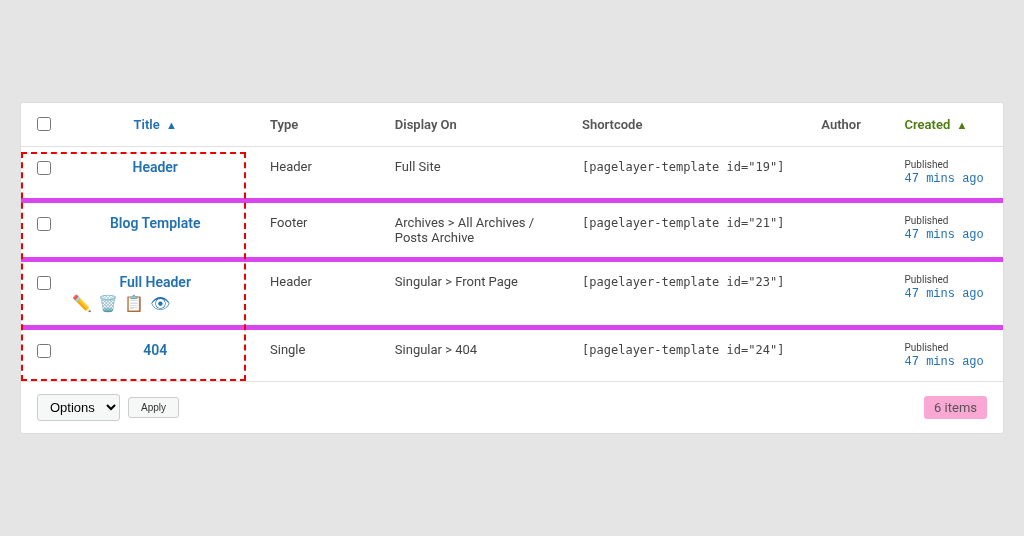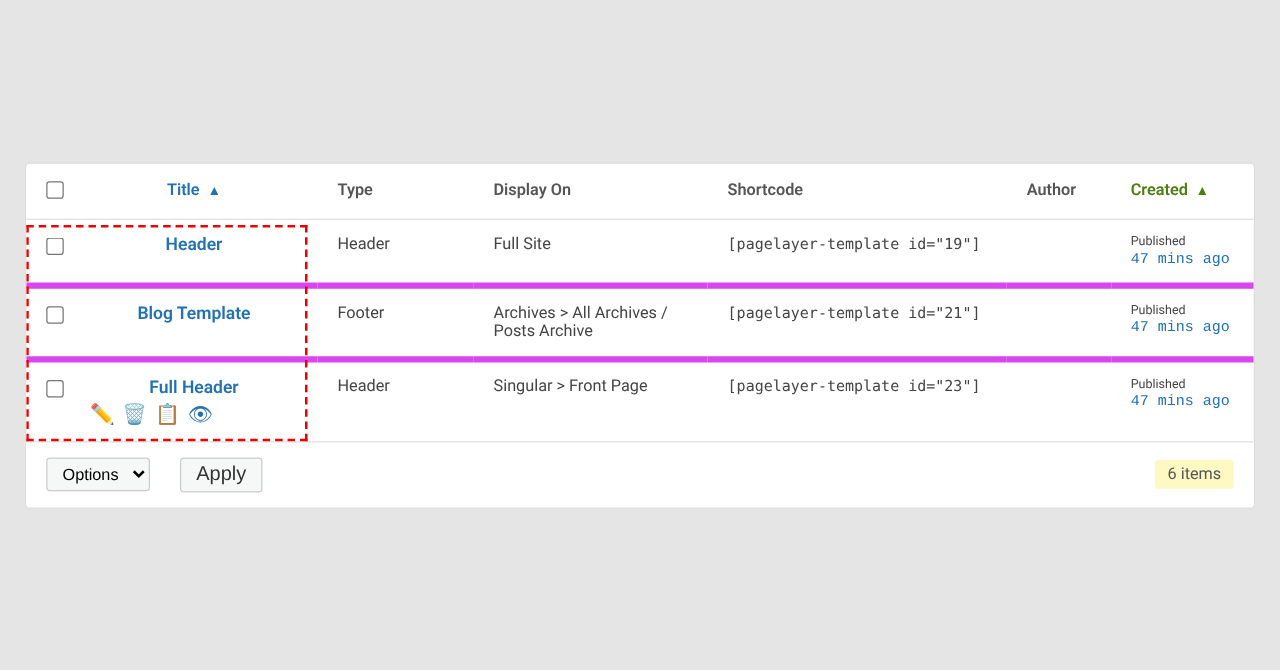--- a/index.html
+++ b/index.html
@@ -120,42 +120,42 @@
       display: flex;
       align-items: center;
       justify-content: space-between;
       padding: 12px 16px;
       border-top: 1px solid #e0e0e0;
       background: #fff;
     }
     .footer-left {
       display: flex;
       align-items: center;
-      gap: 24px;
+      gap: 8px;
     }
     .options-select {
       padding: 4px 8px;
       border: 1px solid #ccc;
       border-radius: 3px;
       font-size: 13px;
       background: #f6f7f7;
       cursor: pointer;
       appearance: auto;
     }
     .apply-btn {
       padding: 4px 12px;
       border: 1px solid #ccc;
       border-radius: 3px;
       background: #f6f7f7;
-      font-size: 16px;
+      font-size: 10px;
       cursor: pointer;
       color: #333;
     }
     .items-badge {
-      background: #fef9c3;
+      background: #f9a8d4;
       color: #555;
       padding: 4px 10px;
       border-radius: 3px;
       font-size: 13px;
     }
     .dashed-overlay {
       position: absolute;
       top: 0;
       left: 0;
       right: 0;
@@ -222,20 +222,29 @@
             <td class="cb-col"><input type="checkbox" style=""></td>
             <td class="title-col"><a class="row-title" href="#">Full Header</a><div class="row-actions">
                 <span class="action-icon edit-icon">✏️</span>
                 <span class="action-icon delete-icon">🗑️</span>
                 <span class="action-icon copy-icon">📋</span>
                 <span class="action-icon view-icon">👁</span>
               </div></td>
             <td class="type-col">Header</td>
             <td class="display-col" style="white-space: pre-line;">Singular &gt; Front Page</td>
             <td class="shortcode-col"><span class="shortcode-text">[pagelayer-template id="23"]</span></td>
+            <td class="author-col"></td>
+            <td class="created-col"><div class="status-text">Published</div><a class="time-link" href="#">47 mins ago</a></td>
+          </tr>
+          <tr>
+            <td class="cb-col"><input type="checkbox" style=""></td>
+            <td class="title-col"><a class="row-title" href="#">404</a></td>
+            <td class="type-col">Single</td>
+            <td class="display-col" style="white-space: pre-line;">Singular &gt; 404</td>
+            <td class="shortcode-col"><span class="shortcode-text">[pagelayer-template id="24"]</span></td>
             <td class="author-col"></td>
             <td class="created-col"><div class="status-text">Published</div><a class="time-link" href="#">47 mins ago</a></td>
           </tr>
         </tbody>
     </table>
 
     <div class="dashed-overlay" style="left:0; top:49px; width:225px; bottom:0; right:auto;"></div>
   </div>
   <div class="footer">
     <div class="footer-left">

